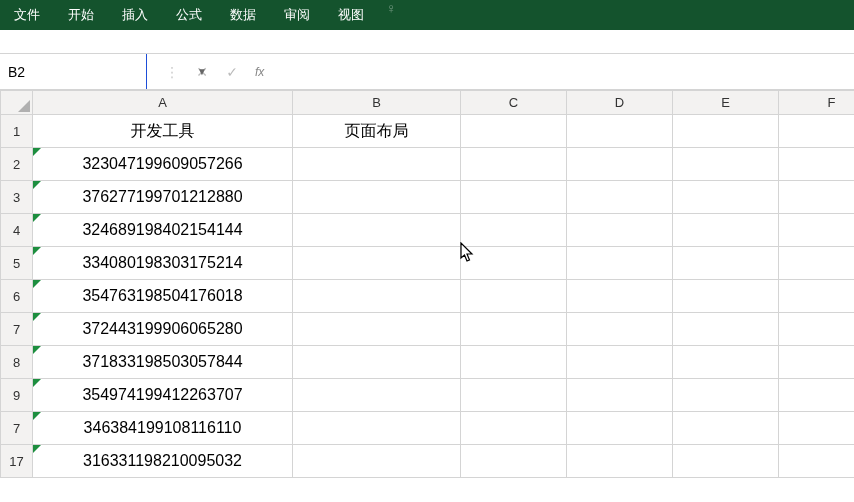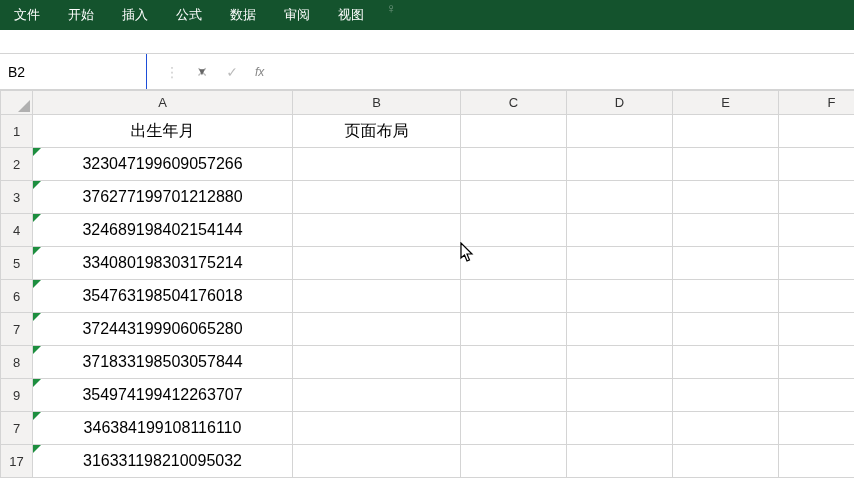--- a/index.html
+++ b/index.html
@@ -231,21 +231,21 @@
       <th>B</th>
       <th>C</th>
       <th>D</th>
       <th>E</th>
       <th>F</th>
     </tr>
   </thead>
   <tbody>
     <tr>
       <td class="row-header">1</td>
-      <td class="data-cell">出生年月</td>
+      <td class="data-cell">开发工具</td>
       <td class="data-cell">页面布局</td>
       <td class="data-cell"></td>
       <td class="data-cell"></td>
       <td class="data-cell"></td>
       <td class="data-cell"></td>
     </tr>
     <tr>
       <td class="row-header">2</td>
       <td class="data-cell"><span class="green-tri"></span><span>323047199609057266</span></td>
       <td class="data-cell"></td>

